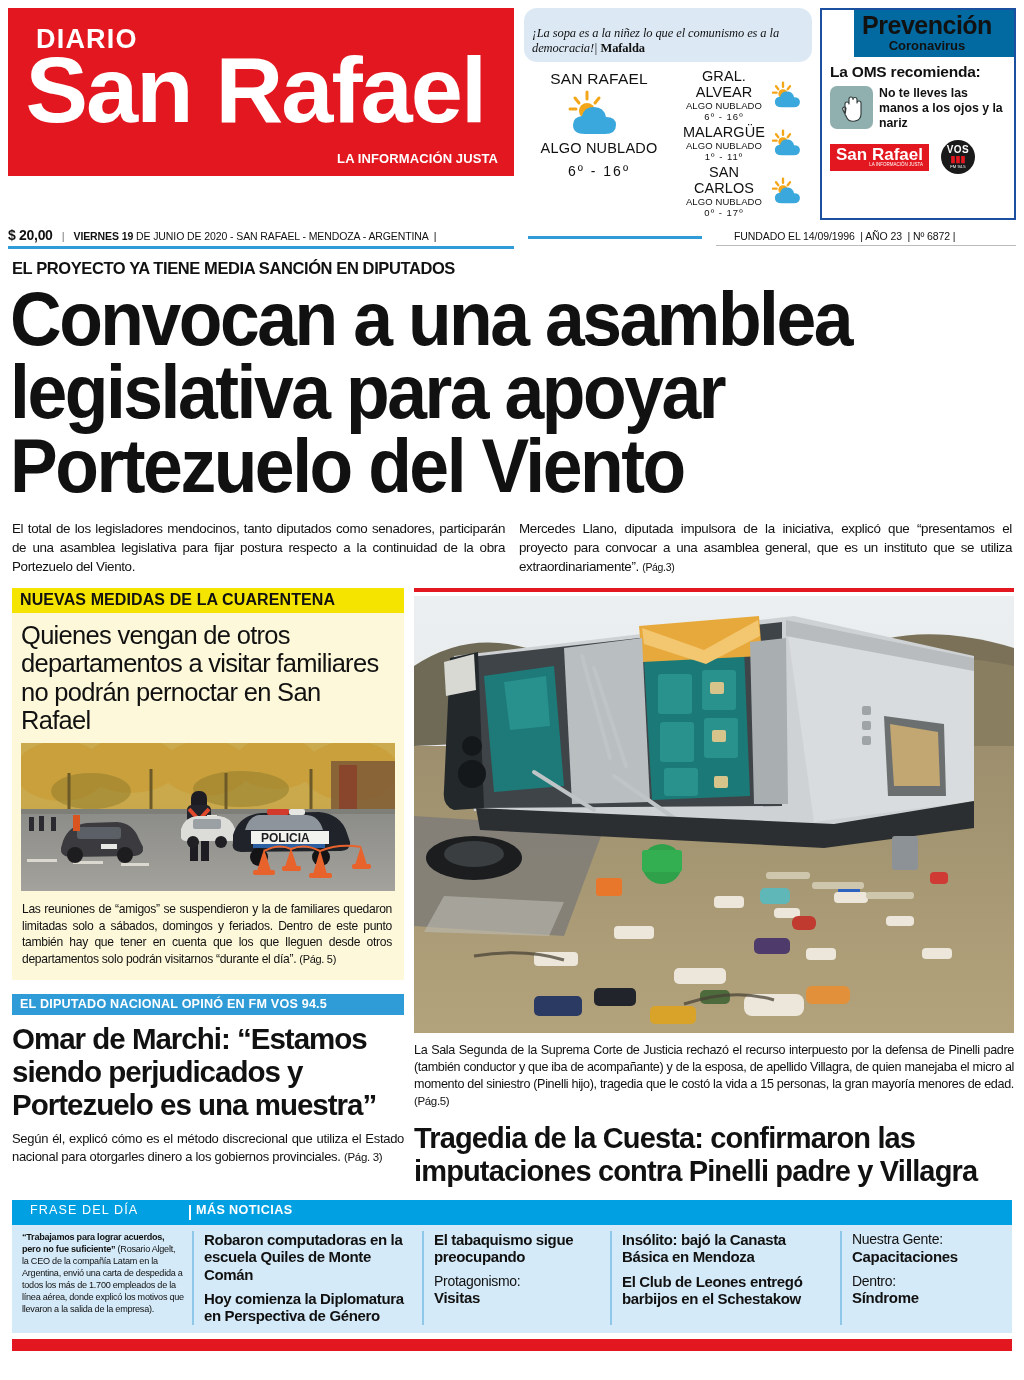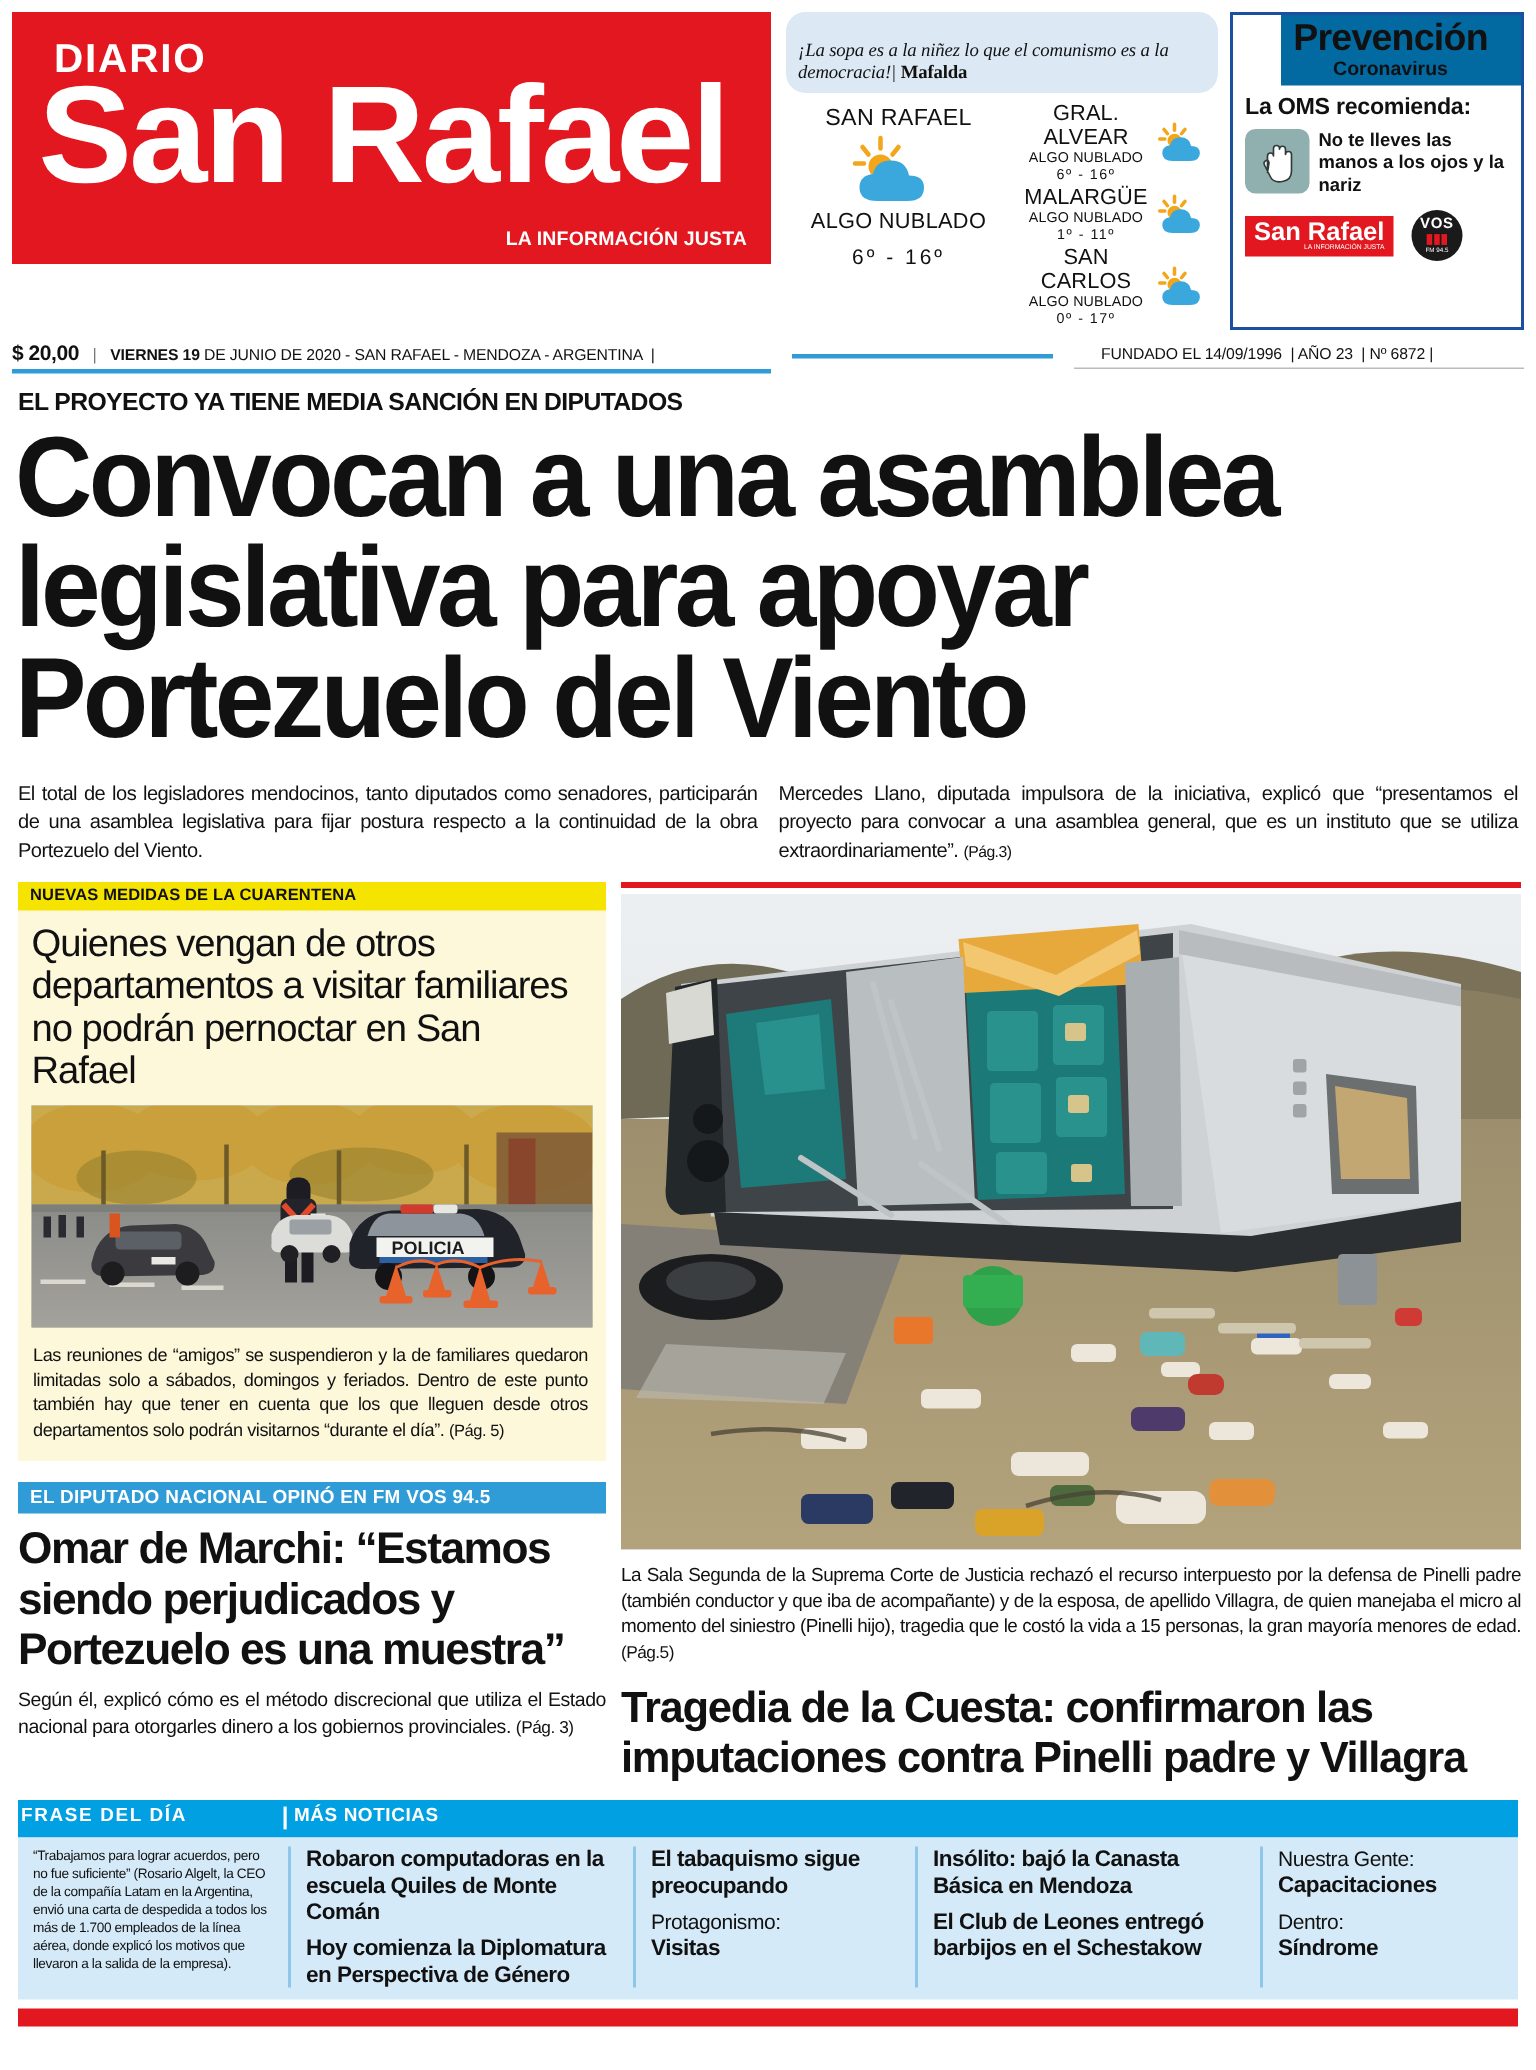--- a/index.html
+++ b/index.html
@@ -124,21 +124,21 @@
   .lead .pag { font-size: 10.5px; }
 
   
   .maingrid { display: flex; margin: 12px 12px 0 12px; gap: 10px; }
   .colL { flex: 0 0 392px; width: 392px; }
   .colR { flex: 1 1 auto; }
 
   
   .qbox { background: #fdf8da; }
   .qhead {
-    background: #f5e400; font-size: 11px; font-weight: bold; letter-spacing: .1px;
+    background: #f5e400; font-size: 16px; font-weight: bold; letter-spacing: .1px;
     padding: 3px 8px 4px 8px;
   }
   .qtitle {
     font-size: 25.5px; line-height: 1.12; letter-spacing: -0.7px;
     padding: 8px 10px 8px 9px; font-weight: 400;
   }
   .qphoto { margin: 0 9px; height: 148px; position: relative; overflow: hidden; background: #8a8f7a; }
   .qcap {
     font-size: 12.1px; line-height: 1.38; padding: 10px 12px 12px 10px;
     text-align: justify; letter-spacing: -0.3px;
@@ -170,26 +170,26 @@
   }
   .rcap .pag { font-size: 11.5px; }
   .rtitle {
     margin-top: 12px; font-size: 29px; font-weight: bold; line-height: 1.13;
     letter-spacing: -0.85px;
   }
 
   
   .footer { margin: 12px 12px 0 12px; }
   .fhead { background: #00a0e3; color: #fff; display: flex; padding: 3px 0 4px 0; }
-  .fhead .f1 { width: 172px; padding-left: 2px; font-size: 12.6px; font-weight: bold; letter-spacing: 1.1px; }
+  .fhead .f1 { width: 172px; padding-left: 18px; font-size: 12.6px; font-weight: normal; letter-spacing: 1.1px; }
   .fhead .fdiv { width: 12px; text-align:center; font-weight:bold; }
   .fhead .f2 { font-size: 12.6px; font-weight: bold; letter-spacing: .4px; }
   .fbody { background: #d5eaf8; display: flex; padding: 6px 0 8px 0; }
   .fquote { width: 180px; padding: 0 8px 0 10px; font-size: 9.1px; line-height: 1.32; letter-spacing:-.25px;}
-  .fquote b { font-weight: normal; margin-top: 32px; }
+  .fquote b { font-weight: bold; margin-top: 32px; }
   .fcol { padding: 0 10px; border-left: 2px solid #8fc7e8; }
   .fcol .it { font-size: 15px; font-weight: bold; line-height: 1.16; margin-bottom: 7px; letter-spacing: -0.35px;}
   .fcol .it:last-child { margin-bottom: 0; }
   .fcol.c1 { width: 230px; }
   .fcol.c2 { width: 230px; }
   .fcol.c3 { width: 188px; }
   .fcol.c4 { width: 168px; }
   .fcol .lbl { font-size: 14px; font-weight: normal; line-height: 1.2; letter-spacing:-.3px; }
   .fcol .val { font-size: 15px; font-weight: bold; line-height: 1.2; margin-bottom: 7px; letter-spacing:-.3px;}
   .redbar { height: 12px; background: #e2171f; margin: 6px 12px 0 12px; }

